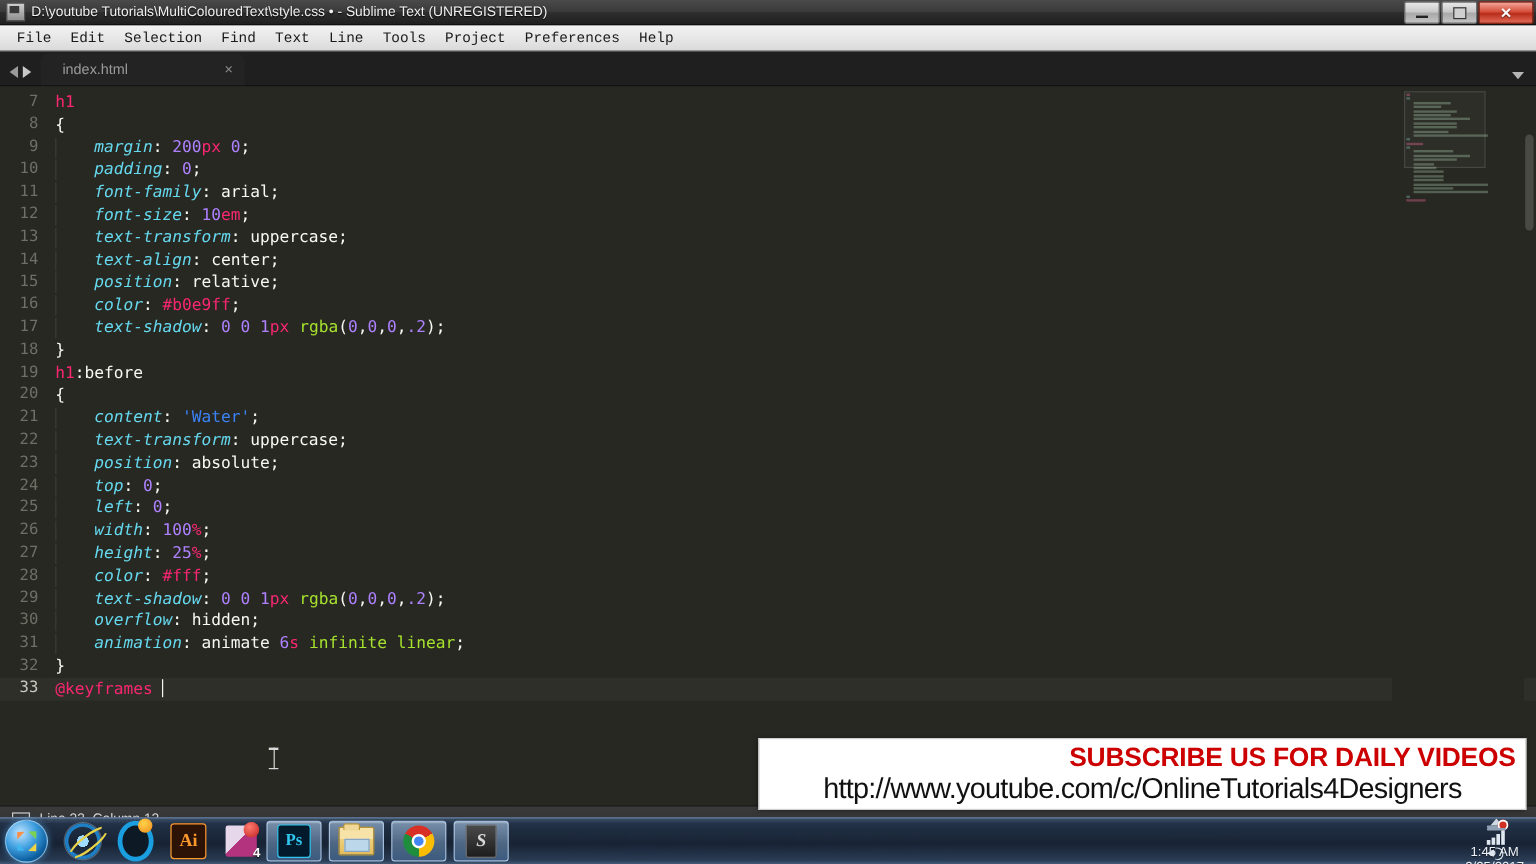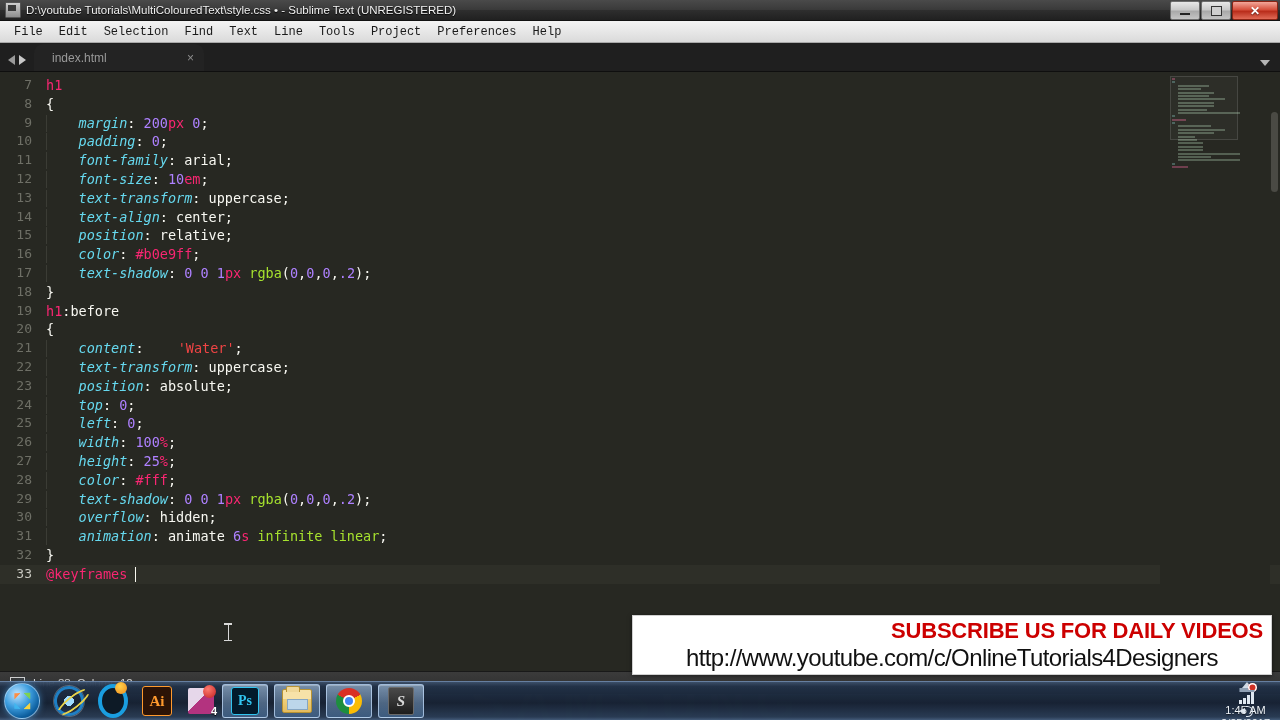--- a/index.html
+++ b/index.html
@@ -174,21 +174,21 @@
     width: 1px; height: 17px; background: #3b3c35;
   }
 
   
   .c-sel   { color: #f92672; }         
   .c-punct { color: #f8f8f2; }         
   .c-prop  { color: #66d9ef; font-style: italic; }
   .c-val   { color: #f8f8f2; }
   .c-num   { color: #ae81ff; }
   .c-unit  { color: #f92672; }
-  .c-str   { color: #ef4444; margin-left: 26px; }
+  .c-str   { color: #3b82f6; }
   .c-func  { color: #a6e22e; }
   .c-kw    { color: #a6e22e; }
   .c-hex   { color: #f92672; }
 
   
   .caret {
     display: inline-block; width: 1px; height: 15px;
     background: #f8f8f0; vertical-align: -3px;
   }
   

